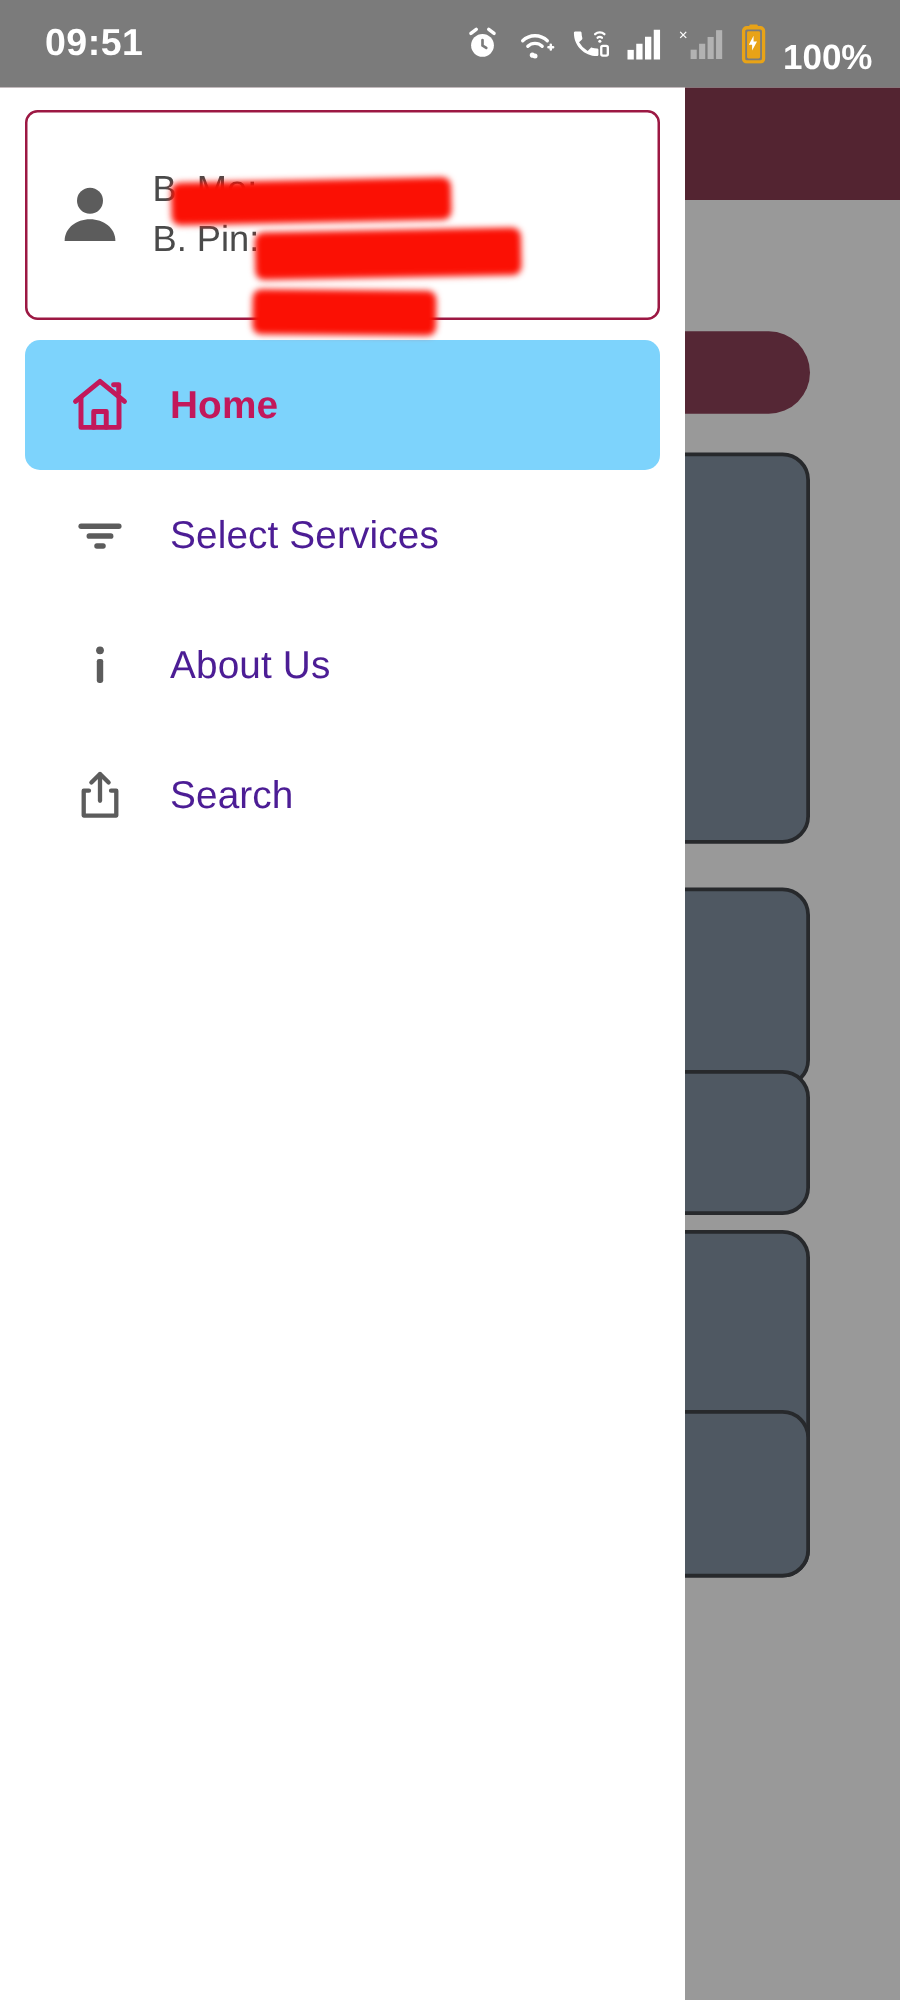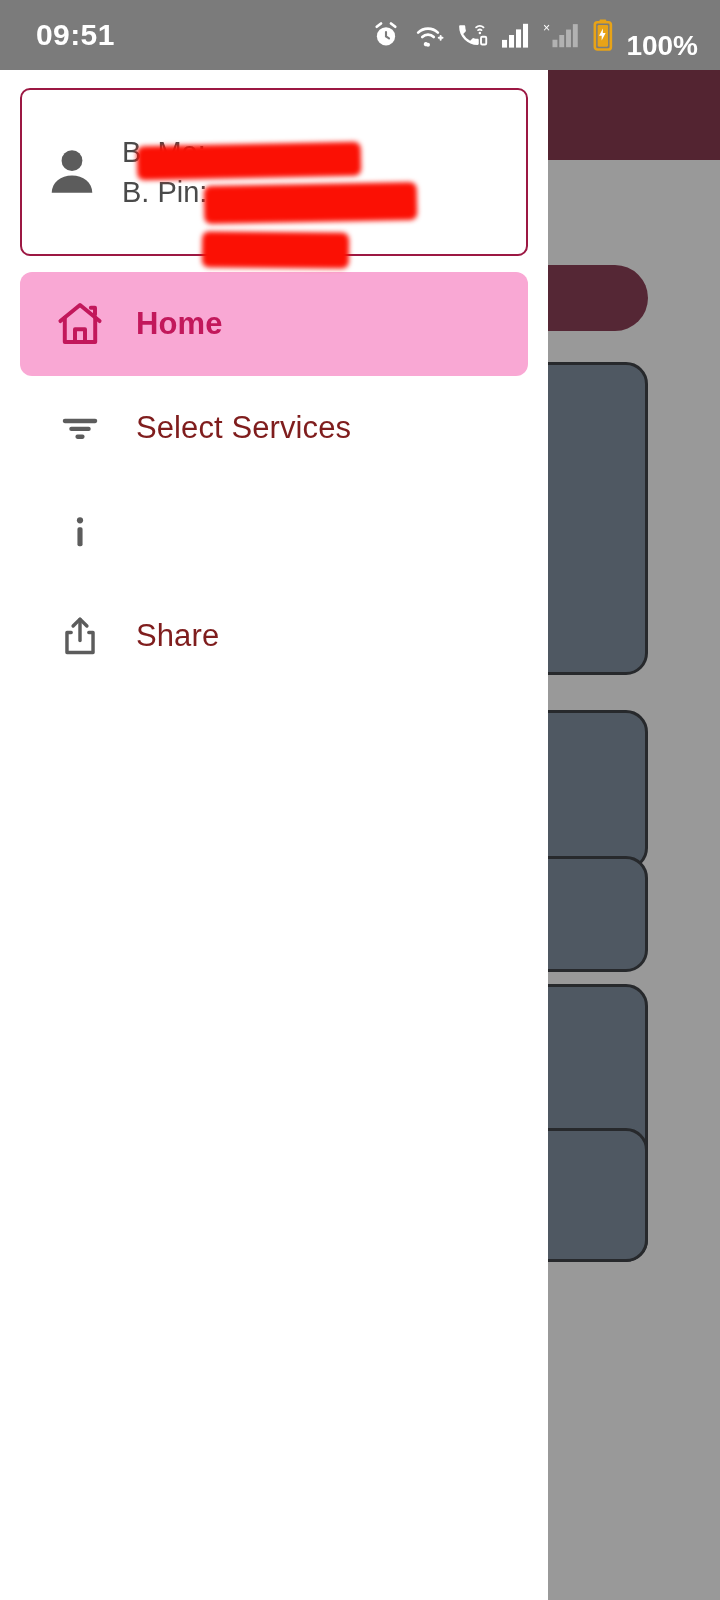--- a/index.html
+++ b/index.html
@@ -79,28 +79,28 @@
   }
   .redact.r1 { left:15px;  top:12px; width:224px; height:34px; transform:rotate(-1.2deg); }
   .redact.r2 { left:82px;  top:52px; width:213px; height:38px; transform:rotate(-1.1deg); }
   .redact.r3 { left:80px;  top:100px; width:147px; height:36px; transform:rotate(.5deg); }
 
   .nav-list { margin-top:16px; }
   .nav-item {
     display:flex; align-items:center; height:104px;
     padding-left:20px; margin:0 20px; border-radius:12px;
   }
-  .nav-item.active { background:#f9a8d4; }
+  .nav-item.active { background:#7dd3fc; }
   .nav-icon {
     width:80px; min-width:80px; display:flex;
     align-items:center; justify-content:center;
   }
   .nav-icon svg { display:block; }
   .nav-label {
-    font-size:31px; color:#7f1d1d; margin-left:16px; letter-spacing:.1px;
+    font-size:31px; color:#4c1d95; margin-left:16px; letter-spacing:.1px;
   }
   .nav-item.active .nav-label { color:#c2185b; font-weight:bold; }
 </style>
 </head>
 <body>
 
 <div id="screen">
 
   <div class="bg-layer">
     <div class="bg-appbar"></div>
@@ -240,30 +240,31 @@
       </div>
 
 
       <div class="nav-item">
         <span class="nav-icon">
           <svg width="44" height="44" viewBox="0 0 24 24">
             <circle cx="12" cy="5.6" r="1.7" fill="#5c5c5c"></circle>
             <rect x="10.6" y="9.4" width="2.8" height="10.4" rx="1" fill="#5c5c5c"></rect>
           </svg>
         </span>
+        <span class="nav-label">About Us</span>
       </div>
 
 
       <div class="nav-item">
         <span class="nav-icon">
           <svg width="46" height="46" viewBox="0 0 24 24" fill="none" stroke="#5c5c5c" stroke-width="1.8" stroke-linecap="round" stroke-linejoin="round">
             <path d="M7.4 10.2H5.2v10.4h13.6V10.2h-2.2"></path>
             <path d="M12 14.4V3.4"></path>
             <path d="M8.4 6.8 12 3.2l3.6 3.6"></path>
           </svg>
         </span>
-        <span class="nav-label">Share</span>
+        <span class="nav-label">Search</span>
       </div>
 
     </div>
   </div>
 
 </div>
 
 </body></html>

